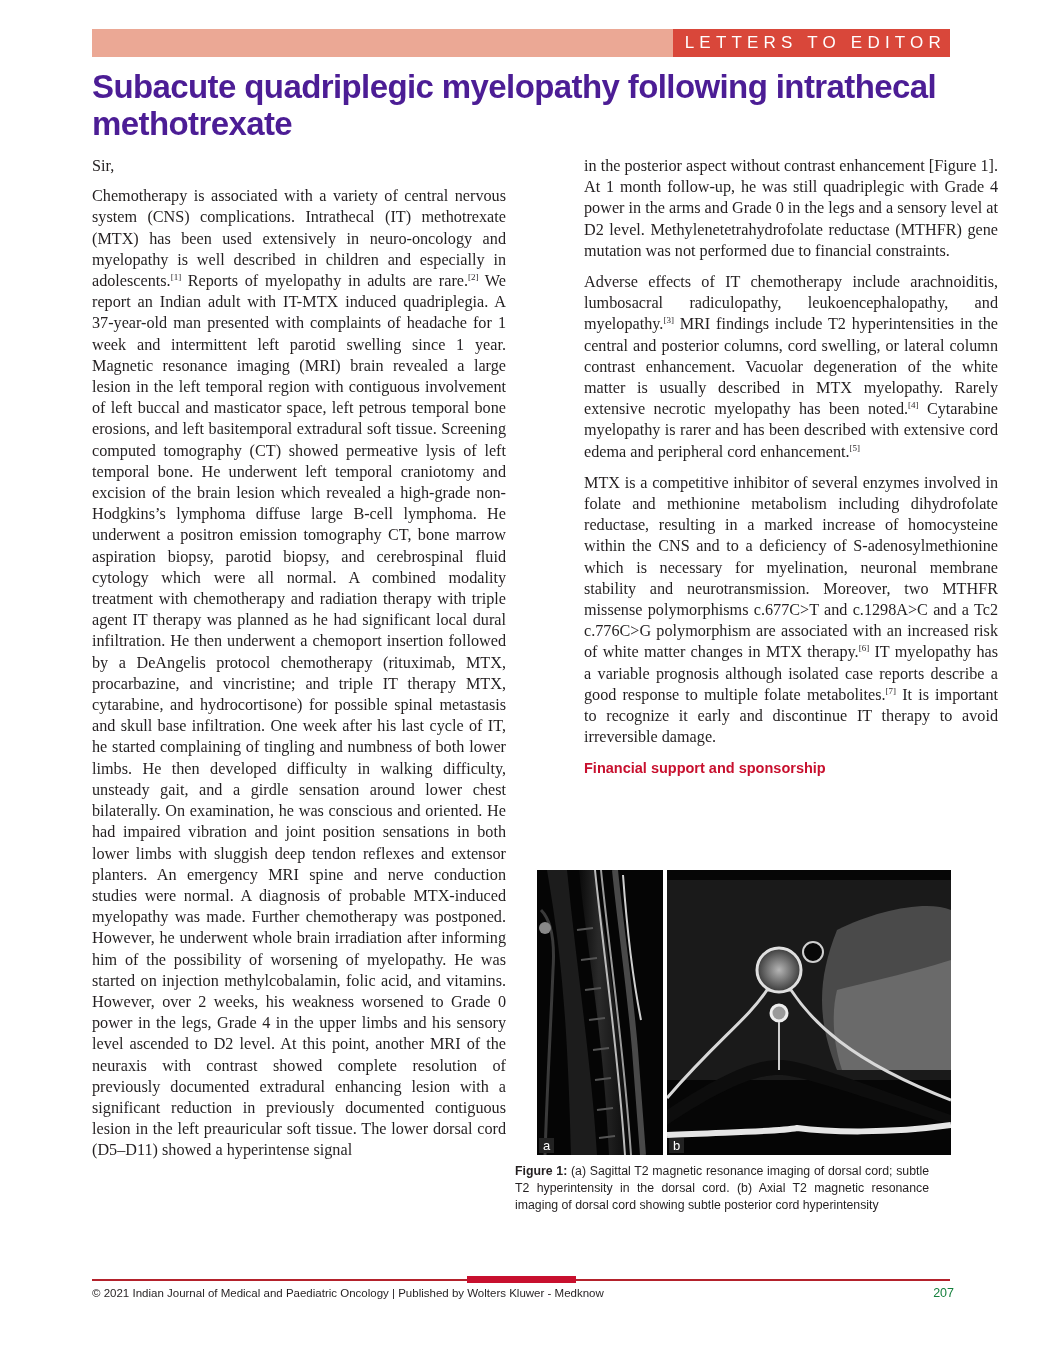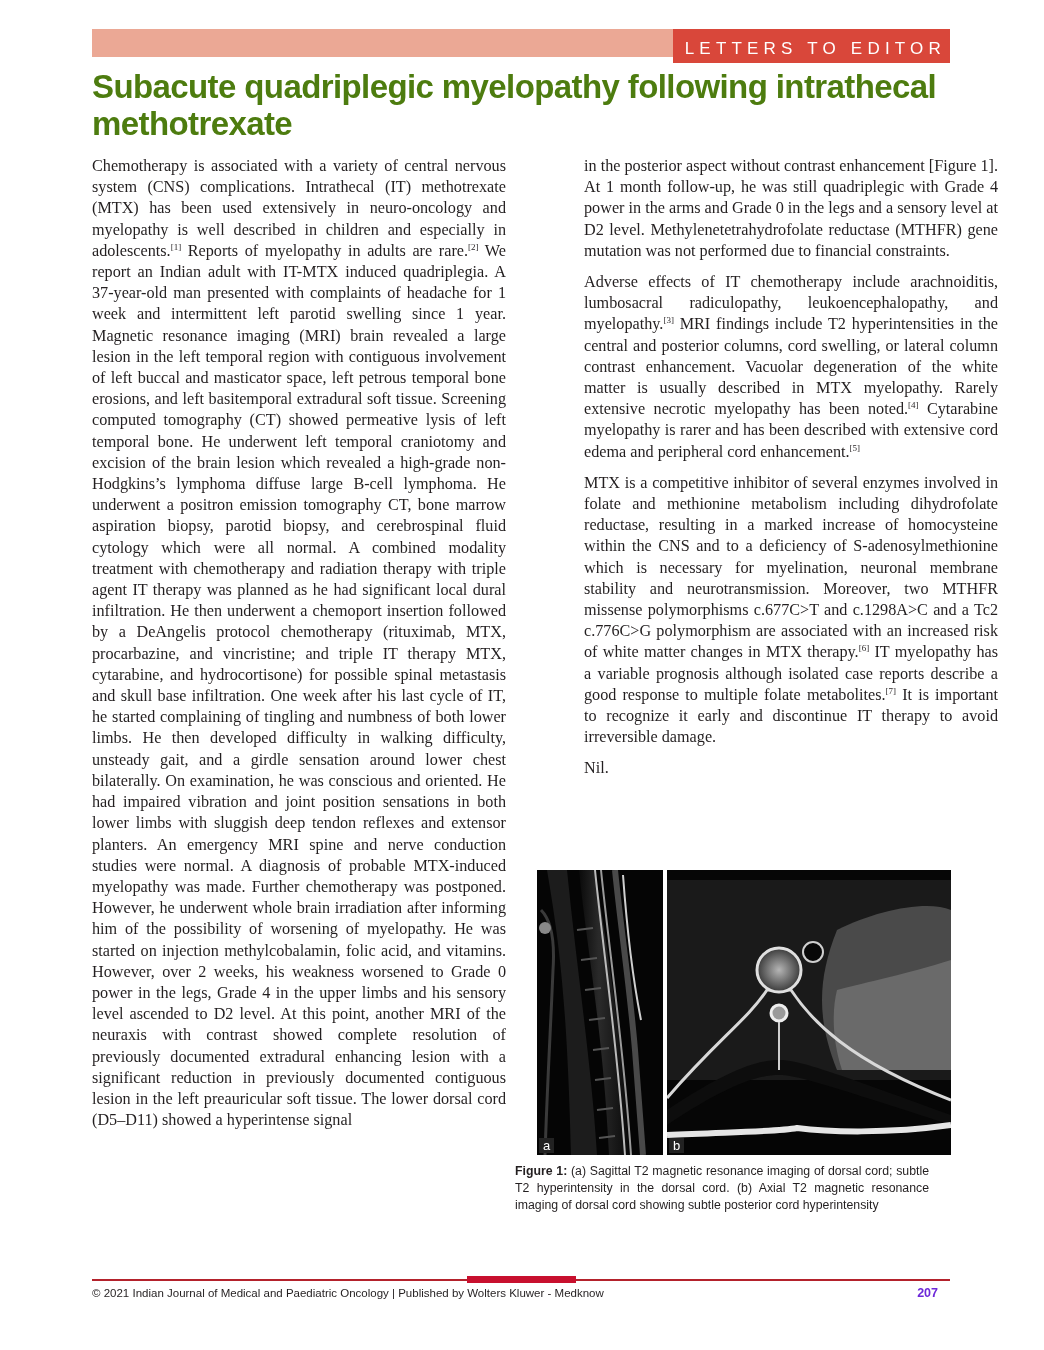--- a/index.html
+++ b/index.html
@@ -1,24 +1,24 @@
 <!DOCTYPE html>
 <html><head>
 <meta charset="utf-8">
 <style>
   html, body { margin: 0; padding: 0; background: #ffffff; }
   body { width: 1044px; height: 1350px; position: relative; overflow: hidden; color: #231f20; }
 
   .top-band { position: absolute; left: 92px; top: 29px; width: 858px; height: 28px; background: #eba895; }
   .section-label { position: absolute; right: 94px; top: 29px; height: 28px; background: #d9473a; color: #fff;
     font-family: "Liberation Sans", sans-serif; font-size: 17px; letter-spacing: 5.2px; line-height: 28px;
-    padding: 6px 4px 0 12px; }
+    padding: 0 4px 0 12px; }
 
   .title { position: absolute; left: 92px; top: 68px; width: 860px; margin: 0;
-    font-family: "Liberation Sans", sans-serif; font-weight: bold; color: #4d7c0f;
+    font-family: "Liberation Sans", sans-serif; font-weight: bold; color: #4c1d95;
     font-size: 33px; line-height: 37px; letter-spacing: -0.6px; }
 
   .col { position: absolute; font-family: "Liberation Serif", serif; font-size: 16.2px; line-height: 21.2px;
     text-align: justify; color: #231f20; }
   .col-left { left: 92px; top: 156px; width: 414px; }
   .col-right { left: 537px; top: 156px; width: 414px; margin-left: 47px; }
   .col p { margin: 0 0 10px 0; }
   .salutation { margin-bottom: 9px !important; }
   sup { font-size: 9px; line-height: 0; vertical-align: 6px; }
 
@@ -34,40 +34,41 @@
   .panel-a svg, .panel-b svg { position: absolute; left: 0; top: 0; }
 
   .caption { position: absolute; left: 515px; top: 1163px; width: 414px; font-family: "Liberation Sans", sans-serif;
     font-size: 12.3px; line-height: 17px; text-align: justify; color: #231f20; }
   .caption b { font-weight: bold; }
 
   .footer-line { position: absolute; left: 92px; top: 1279px; width: 858px; height: 2px; background: #b4222c; }
   .footer-accent { position: absolute; left: 467px; top: 1276px; width: 109px; height: 7px; background: #c8102e; }
   .footer-text { position: absolute; left: 92px; top: 1287px; font-family: "Liberation Sans", sans-serif;
     font-size: 11.5px; color: #231f20; }
-  .page-num { position: absolute; right: 106px; top: 1286px; font-family: "Liberation Sans", sans-serif;
-    font-size: 12.5px; font-weight: bold; color: #6d28d9; }
+  .page-num { position: absolute; right: 90px; top: 1286px; font-family: "Liberation Sans", sans-serif;
+    font-size: 12.5px; font-weight: normal; color: #15803d; }
 </style>
 </head>
 <body>
 
 <div class="top-band"></div>
 <div class="section-label">LETTERS TO EDITOR</div>
 
 <h1 class="title">Subacute quadriplegic myelopathy following intrathecal methotrexate</h1>
 
 <div class="col col-left">
+  <p class="salutation">Sir,</p>
   <p><span>Chemotherapy is associated with a variety of central nervous system (CNS) complications. Intrathecal (IT) methotrexate (MTX) has been used extensively in neuro-oncology and myelopathy is well described in children and especially in adolescents.</span><sup>[1]</sup><span> Reports of myelopathy in adults are rare.</span><sup>[2]</sup><span> We report an Indian adult with IT-MTX induced quadriplegia. A 37-year-old man presented with complaints of headache for 1 week and intermittent left parotid swelling since 1 year. Magnetic resonance imaging (MRI) brain revealed a large lesion in the left temporal region with contiguous involvement of left buccal and masticator space, left petrous temporal bone erosions, and left basitemporal extradural soft tissue. Screening computed tomography (CT) showed permeative lysis of left temporal bone. He underwent left temporal craniotomy and excision of the brain lesion which revealed a high-grade non-Hodgkins’s lymphoma diffuse large B-cell lymphoma. He underwent a positron emission tomography CT, bone marrow aspiration biopsy, parotid biopsy, and cerebrospinal fluid cytology which were all normal. A combined modality treatment with chemotherapy and radiation therapy with triple agent IT therapy was planned as he had significant local dural infiltration. He then underwent a chemoport insertion followed by a DeAngelis protocol chemotherapy (rituximab, MTX, procarbazine, and vincristine; and triple IT therapy MTX, cytarabine, and hydrocortisone) for possible spinal metastasis and skull base infiltration. One week after his last cycle of IT, he started complaining of tingling and numbness of both lower limbs. He then developed difficulty in walking difficulty, unsteady gait, and a girdle sensation around lower chest bilaterally. On examination, he was conscious and oriented. He had impaired vibration and joint position sensations in both lower limbs with sluggish deep tendon reflexes and extensor planters. An emergency MRI spine and nerve conduction studies were normal. A diagnosis of probable MTX-induced myelopathy was made. Further chemotherapy was postponed. However, he underwent whole brain irradiation after informing him of the possibility of worsening of myelopathy. He was started on injection methylcobalamin, folic acid, and vitamins. However, over 2 weeks, his weakness worsened to Grade 0 power in the legs, Grade 4 in the upper limbs and his sensory level ascended to D2 level. At this point, another MRI of the neuraxis with contrast showed complete resolution of previously documented extradural enhancing lesion with a significant reduction in previously documented contiguous lesion in the left preauricular soft tissue. The lower dorsal cord (D5–D11) showed a hyperintense signal</span></p>
 </div>
 
 <div class="col col-right">
   <p>in the posterior aspect without contrast enhancement [Figure 1]. At 1 month follow-up, he was still quadriplegic with Grade 4 power in the arms and Grade 0 in the legs and a sensory level at D2 level. Methylenetetrahydrofolate reductase (MTHFR) gene mutation was not performed due to financial constraints.</p>
   <p><span>Adverse effects of IT chemotherapy include arachnoiditis, lumbosacral radiculopathy, leukoencephalopathy, and myelopathy.</span><sup>[3]</sup><span> MRI findings include T2 hyperintensities in the central and posterior columns, cord swelling, or lateral column contrast enhancement. Vacuolar degeneration of the white matter is usually described in MTX myelopathy. Rarely extensive necrotic myelopathy has been noted.</span><sup>[4]</sup><span> Cytarabine myelopathy is rarer and has been described with extensive cord edema and peripheral cord enhancement.</span><sup>[5]</sup></p>
   <p><span>MTX is a competitive inhibitor of several enzymes involved in folate and methionine metabolism including dihydrofolate reductase, resulting in a marked increase of homocysteine within the CNS and to a deficiency of S-adenosylmethionine which is necessary for myelination, neuronal membrane stability and neurotransmission. Moreover, two MTHFR missense polymorphisms c.677C&gt;T and c.1298A&gt;C and a Tc2 c.776C&gt;G polymorphism are associated with an increased risk of white matter changes in MTX therapy.</span><sup>[6]</sup><span> IT myelopathy has a variable prognosis although isolated case reports describe a good response to multiple folate metabolites.</span><sup>[7]</sup><span> It is important to recognize it early and discontinue IT therapy to avoid irreversible damage.</span></p>
-  <p class="nil">Nil.</p>
+  <div class="subhead">Financial support and sponsorship</div>
 </div>
 
 <div class="figure">
   <div class="panel-a">
     <svg width="126" height="285" viewBox="0 0 126 285">
       <defs>
         <linearGradient id="ga" x1="0" x2="1" y1="0" y2="0">
           <stop offset="0" stop-color="#0a0a0a"></stop>
             <stop offset="0.4" stop-color="#2a2a2a"></stop>
             <stop offset="1" stop-color="#0a0a0a"></stop>

